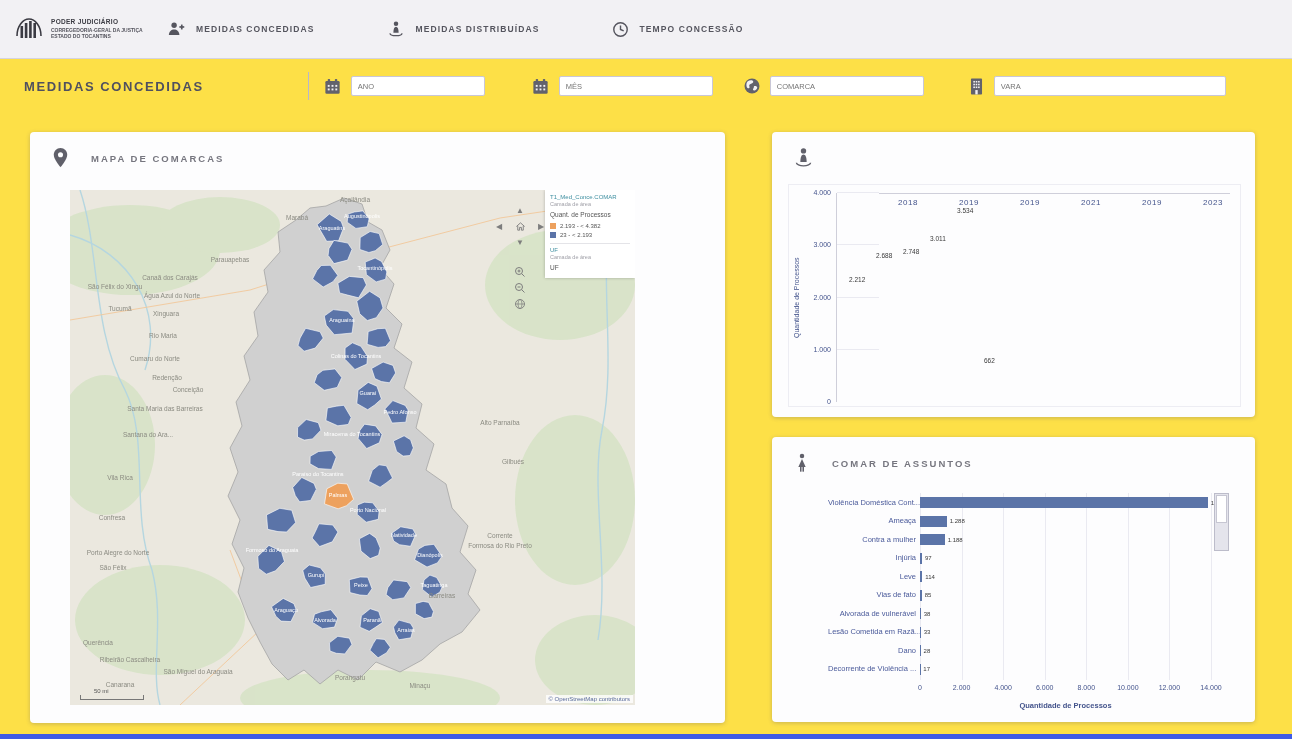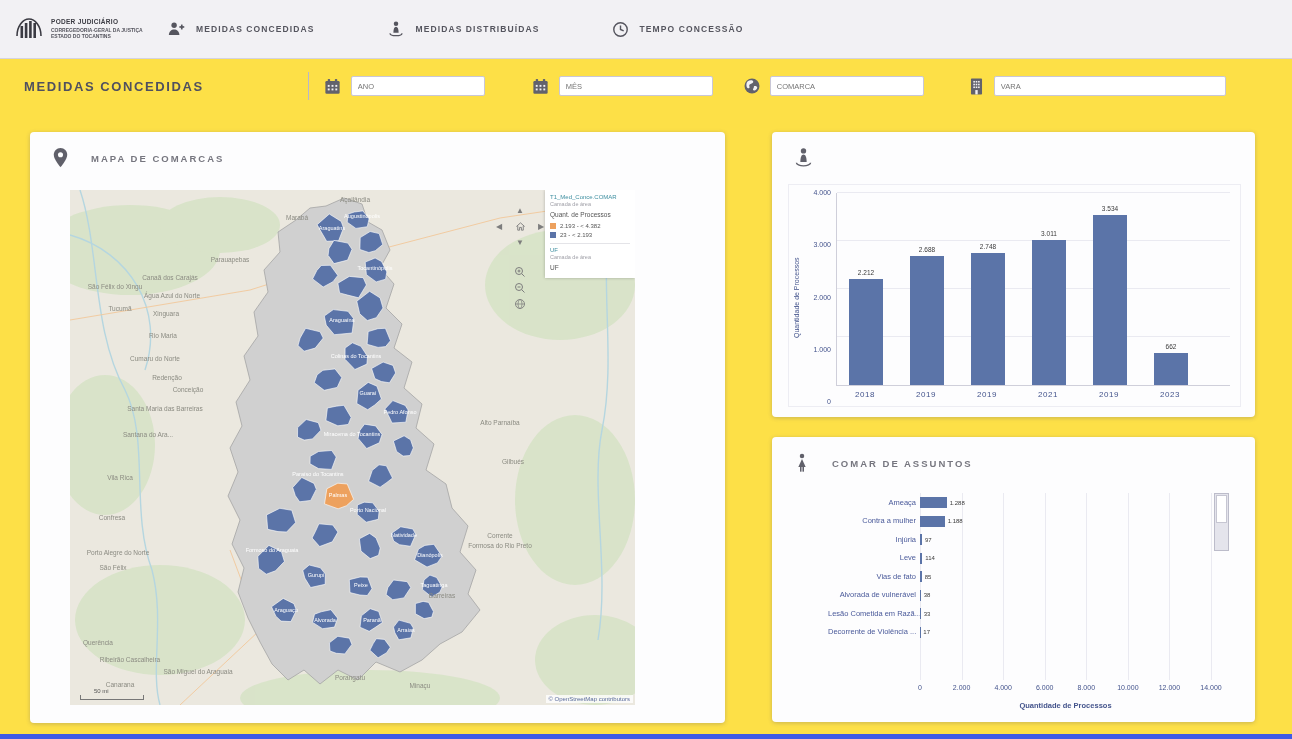--- a/index.html
+++ b/index.html
@@ -57,21 +57,21 @@
   .map-scale .txt{font-size:6px;color:#555;margin-left:14px;margin-bottom:1px;}
   .map-scale .bar{width:62px;height:4px;border-left:1px solid #777;border-right:1px solid #777;border-bottom:1px solid #777;}
   .map-attrib{position:absolute;right:2px;bottom:2px;font-size:6px;color:#5a6b9c;background:rgba(255,255,255,.78);padding:1px 3px;z-index:3;}
 
   
   .chart-box{position:absolute;left:16px;top:52px;right:14px;bottom:10px;border:1px solid #ededf3;}
   .vchart{position:absolute;left:4px;top:8px;right:10px;bottom:4px;display:flex;}
   .vylabel{writing-mode:vertical-rl;transform:rotate(180deg);font-size:7px;color:#44548c;text-align:center;width:13px;}
   .vyaxis{position:relative;width:30px;}
   .vytick{position:absolute;right:5px;font-size:7px;color:#44548c;transform:translateY(3px);}
-  .vplotcol{flex:1;display:flex;flex-direction:column;}
+  .vplotcol{flex:1;display:flex;flex-direction:row;}
   .vplot{flex:1;position:relative;border-left:1px solid #cfcfda;}
   .vgrid{position:absolute;left:0;right:0;height:1px;background:#eaeaf1;}
   .vbars{position:absolute;left:0;right:0;top:0;bottom:0;display:flex;align-items:flex-end;padding-left:12px;gap:27px;}
   .vbarwrap{width:34px;height:100%;position:relative;display:flex;align-items:flex-end;}
   .vbar{width:100%;background:#5b74a8;}
   .vbarlabel{position:absolute;width:140%;left:-20%;text-align:center;font-size:6.5px;color:#3a3a3a;}
   .vxaxis{height:16px;display:flex;padding-left:12px;gap:27px;border-top:1px solid #cfcfda;}
   .vxtick{width:34px;text-align:center;font-size:8px;color:#44548c;letter-spacing:.5px;padding-top:4px;}
 
   
@@ -489,20 +489,27 @@
           <div class="hgridline" style="left: 14.2857%;"></div>
           <div class="hgridline" style="left: 28.5714%;"></div>
           <div class="hgridline" style="left: 42.8571%;"></div>
           <div class="hgridline" style="left: 57.1429%;"></div>
           <div class="hgridline" style="left: 71.4286%;"></div>
           <div class="hgridline" style="left: 85.7143%;"></div>
           <div class="hgridline" style="left: 100%;"></div>
         </div>
       <div class="hrows" id="hrows">
           <div class="hrow">
+            <div class="hlabel">Violência Doméstica Cont...</div>
+            <div class="hbararea">
+              <div class="hbar" style="width: calc(98.8929%); min-width: 1px; background: rgb(91, 116, 168);"></div>
+              <div class="hval" style="left: calc(98.8929% + 3px);">13.845</div>
+            </div>
+          </div>
+          <div class="hrow">
             <div class="hlabel">Ameaça</div>
             <div class="hbararea">
               <div class="hbar" style="width: calc(9.2%); min-width: 1px; background: rgb(91, 116, 168);"></div>
               <div class="hval" style="left: calc(9.2% + 3px);">1.288</div>
             </div>
           </div>
           <div class="hrow">
             <div class="hlabel">Contra a mulher</div>
             <div class="hbararea">
               <div class="hbar" style="width: calc(8.48571%); min-width: 1px; background: rgb(91, 116, 168);"></div>
@@ -535,20 +542,27 @@
             <div class="hbararea">
               <div class="hbar" style="width: calc(0.271429%); min-width: 1px; background: rgb(91, 116, 168);"></div>
               <div class="hval" style="left: calc(0.271429% + 3px);">38</div>
             </div>
           </div>
           <div class="hrow">
             <div class="hlabel">Lesão Cometida em Razã...</div>
             <div class="hbararea">
               <div class="hbar" style="width: calc(0.235714%); min-width: 1px; background: rgb(91, 116, 168);"></div>
               <div class="hval" style="left: calc(0.235714% + 3px);">33</div>
+            </div>
+          </div>
+          <div class="hrow">
+            <div class="hlabel">Dano</div>
+            <div class="hbararea">
+              <div class="hbar" style="width: calc(0.2%); min-width: 1px; background: rgb(91, 116, 168);"></div>
+              <div class="hval" style="left: calc(0.2% + 3px);">28</div>
             </div>
           </div>
           <div class="hrow">
             <div class="hlabel">Decorrente de Violência ...</div>
             <div class="hbararea">
               <div class="hbar" style="width: calc(0.121429%); min-width: 1px; background: rgb(91, 116, 168);"></div>
               <div class="hval" style="left: calc(0.121429% + 3px);">17</div>
             </div>
           </div>
         </div>

